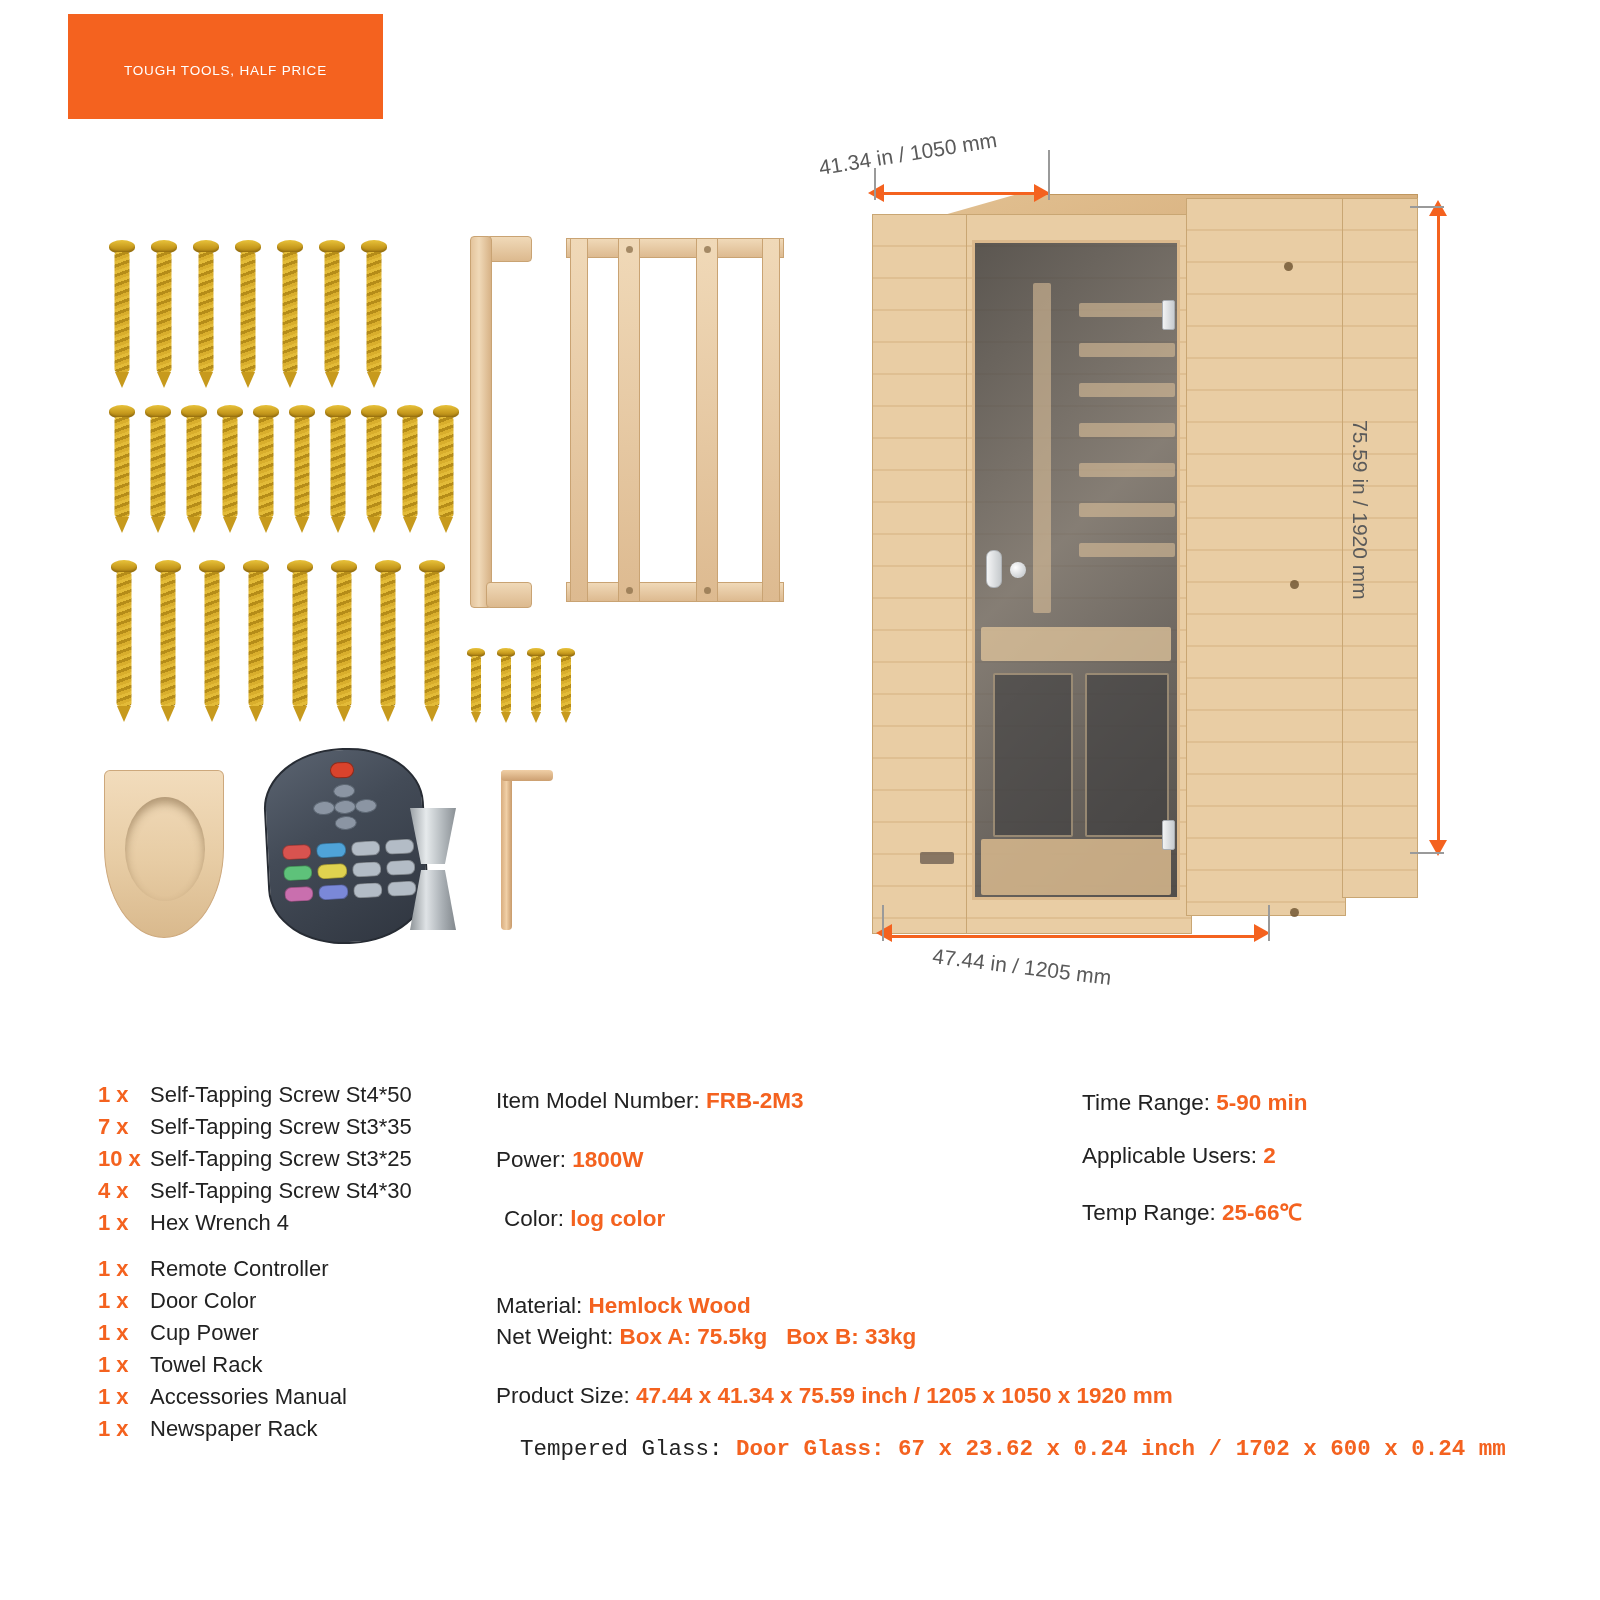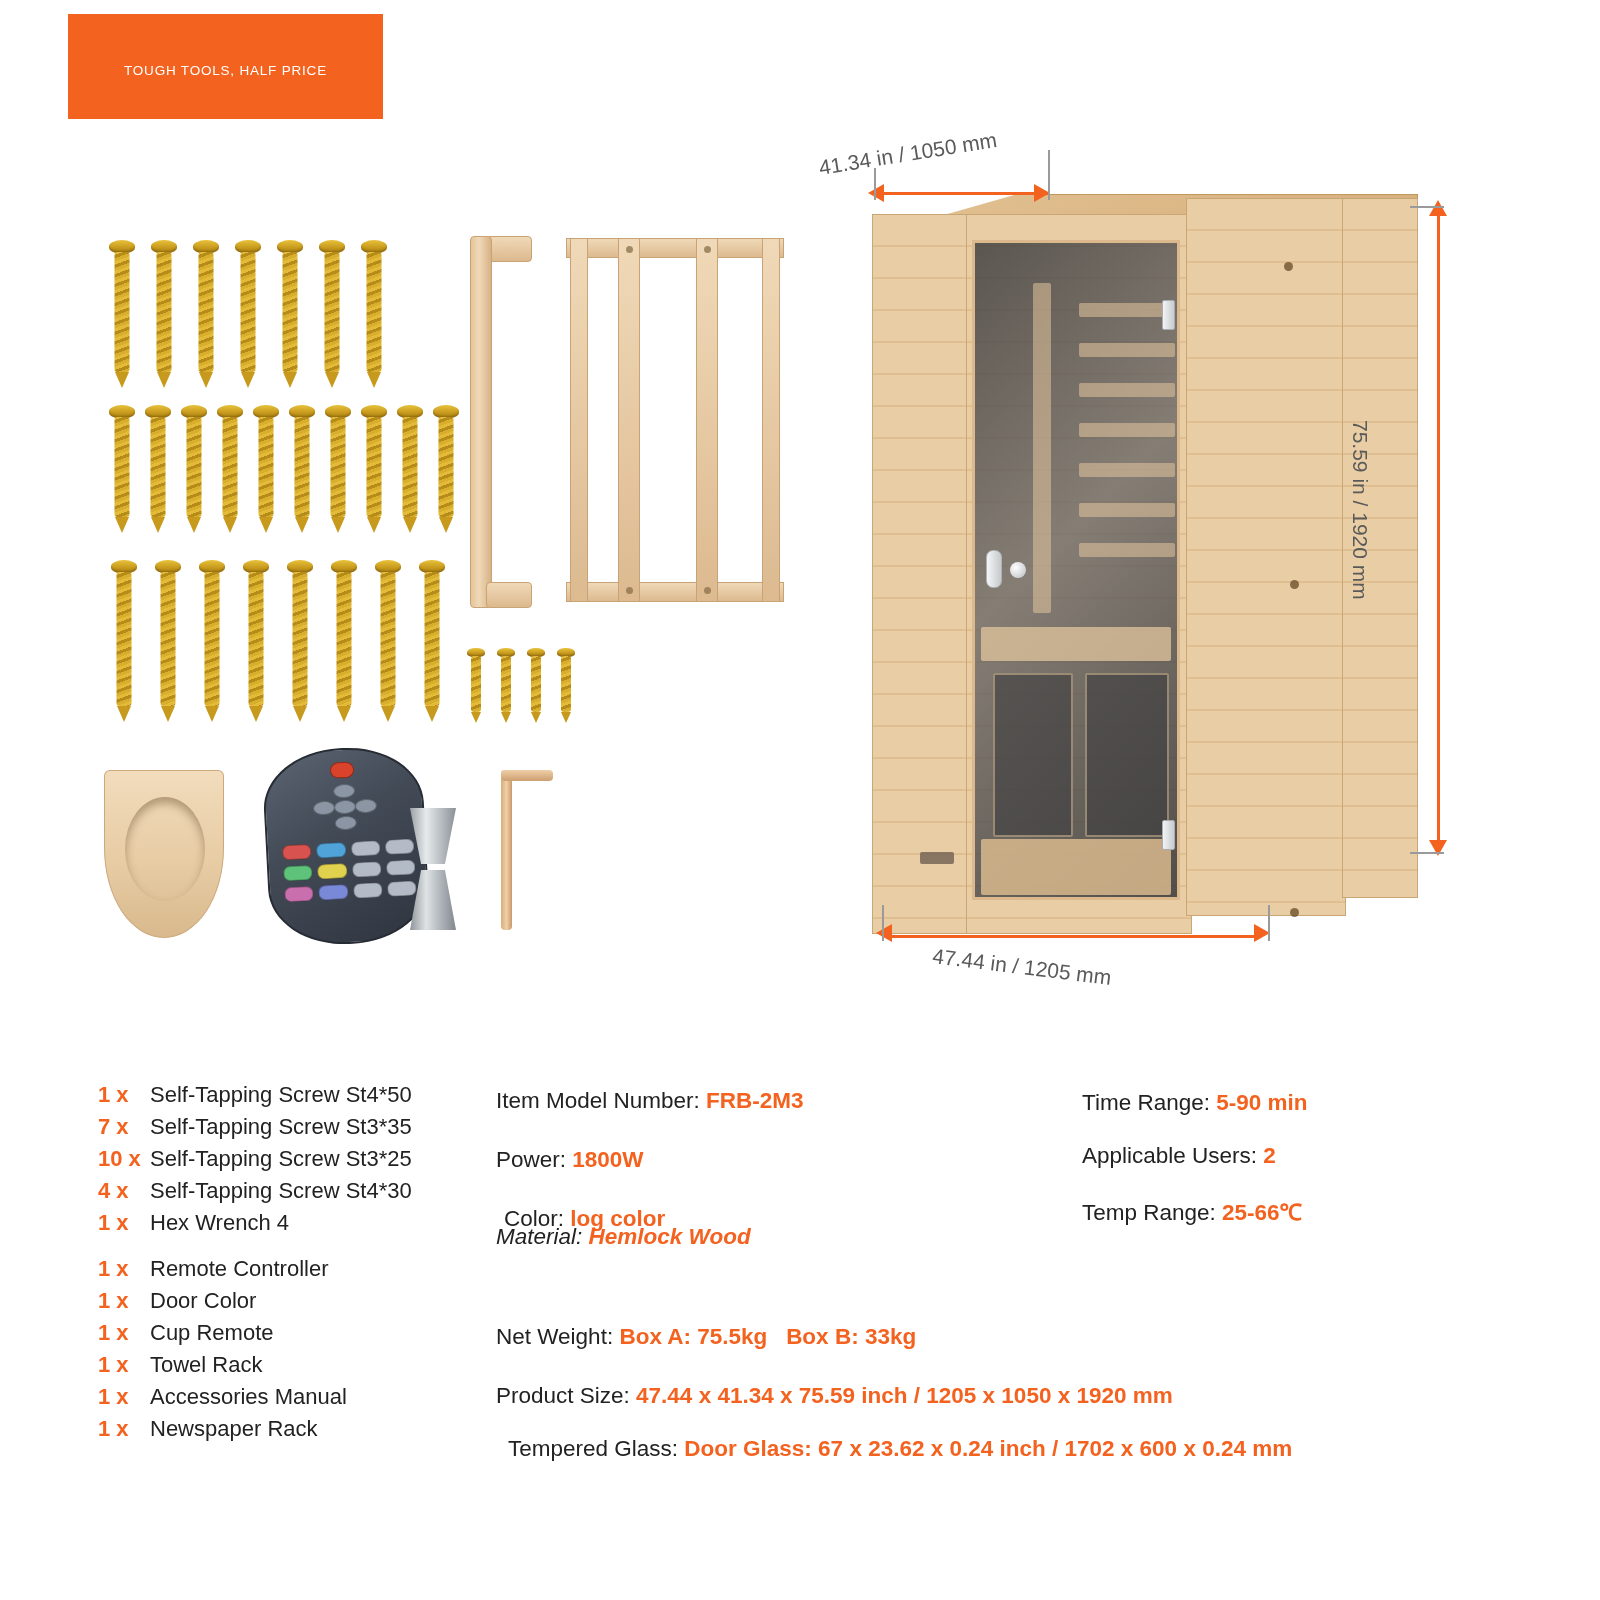--- a/index.html
+++ b/index.html
@@ -594,21 +594,21 @@
   <div class="acc-row">
     <span class="acc-qty">1 x</span>
     <span class="acc-name">Remote Controller</span>
   </div>
   <div class="acc-row">
     <span class="acc-qty">1 x</span>
     <span class="acc-name">Door Color</span>
   </div>
   <div class="acc-row">
     <span class="acc-qty">1 x</span>
-    <span class="acc-name">Cup Remote</span>
+    <span class="acc-name">Cup Power</span>
   </div>
   <div class="acc-row">
     <span class="acc-qty">1 x</span>
     <span class="acc-name">Towel Rack</span>
   </div>
   <div class="acc-row">
     <span class="acc-qty">1 x</span>
     <span class="acc-name">Accessories Manual</span>
   </div>
   <div class="acc-row">
@@ -619,30 +619,30 @@
 
 <div class="spec-row" style="left:496px; top:1088px;">
   <span>Item Model Number: </span><b>FRB-2M3</b>
 </div>
 <div class="spec-row" style="left:496px; top:1147px;">
   <span>Power: </span><b>1800W</b>
 </div>
 <div class="spec-row" style="left:504px; top:1206px;">
   <span>Color: </span><b>log color</b>
 </div>
-<div class="spec-row" style="left:496px; top:1224px;font-style:italic;">
+<div class="spec-row" style="left:496px; top:1293px;">
   <span>Material: </span><b>Hemlock Wood</b>
 </div>
 <div class="spec-row" style="left:496px; top:1324px;">
   <span>Net Weight: </span><b>Box A: 75.5kg</b>&nbsp;&nbsp;&nbsp;<b>Box B: 33kg</b>
 </div>
 <div class="spec-row" style="left:496px; top:1383px;">
   <span>Product Size: </span><b>47.44 x 41.34 x 75.59 inch / 1205 x 1050 x 1920 mm</b>
 </div>
-<div class="spec-row" style="left:508px; top:1436px;">
+<div class="spec-row" style="left:520px; top:1436px;font-family:Liberation Mono, monospace;">
   <span>Tempered Glass: </span><b>Door Glass: 67 x 23.62 x 0.24 inch / 1702 x 600 x 0.24 mm</b>
 </div>
 
 <div class="spec-row" style="left:1082px; top:1090px;">
   <span>Time Range: </span><b>5-90 min</b>
 </div>
 <div class="spec-row" style="left:1082px; top:1143px;">
   <span>Applicable Users: </span><b>2</b>
 </div>
 <div class="spec-row" style="left:1082px; top:1196px;">

